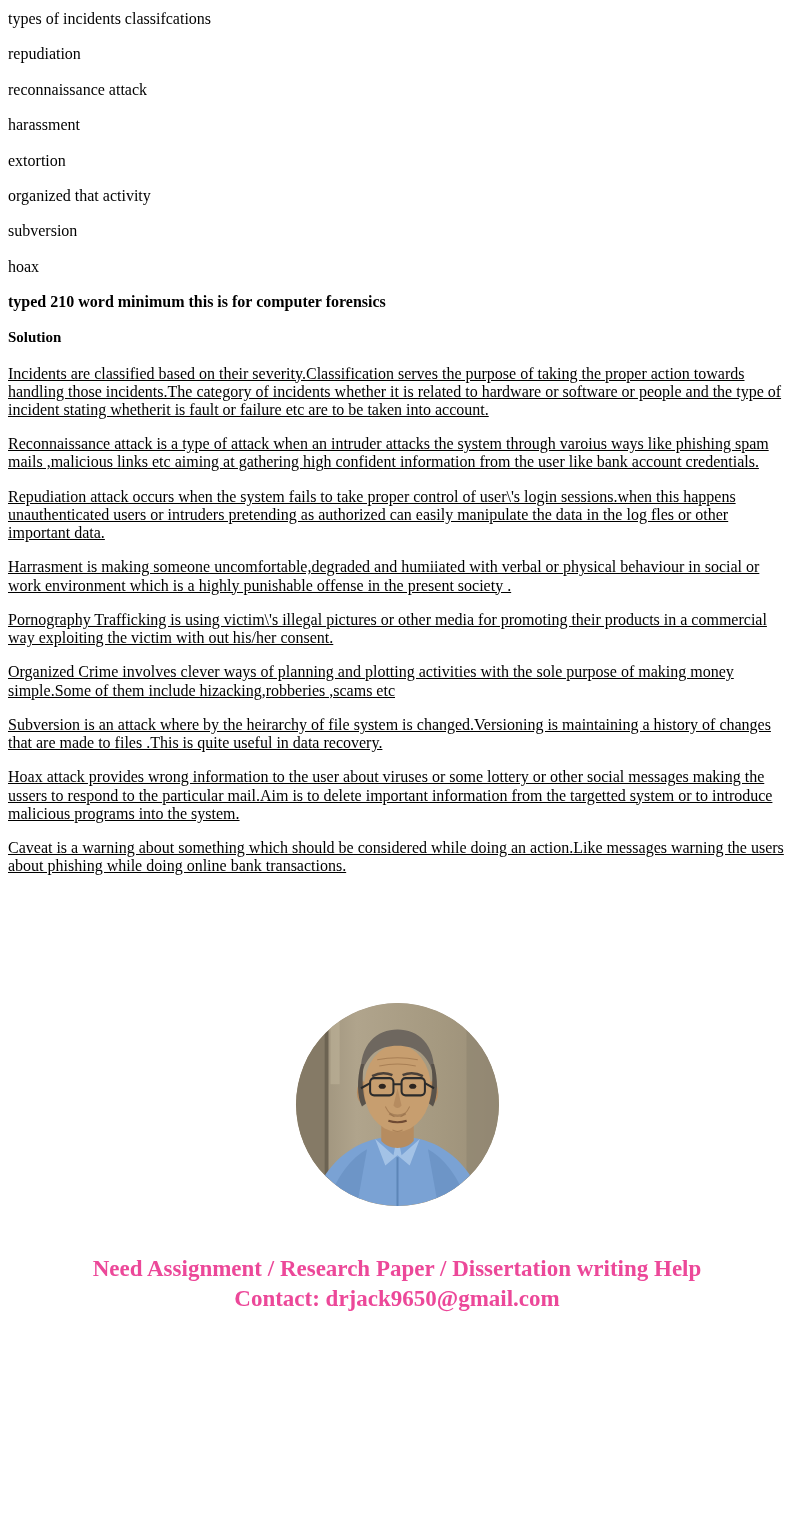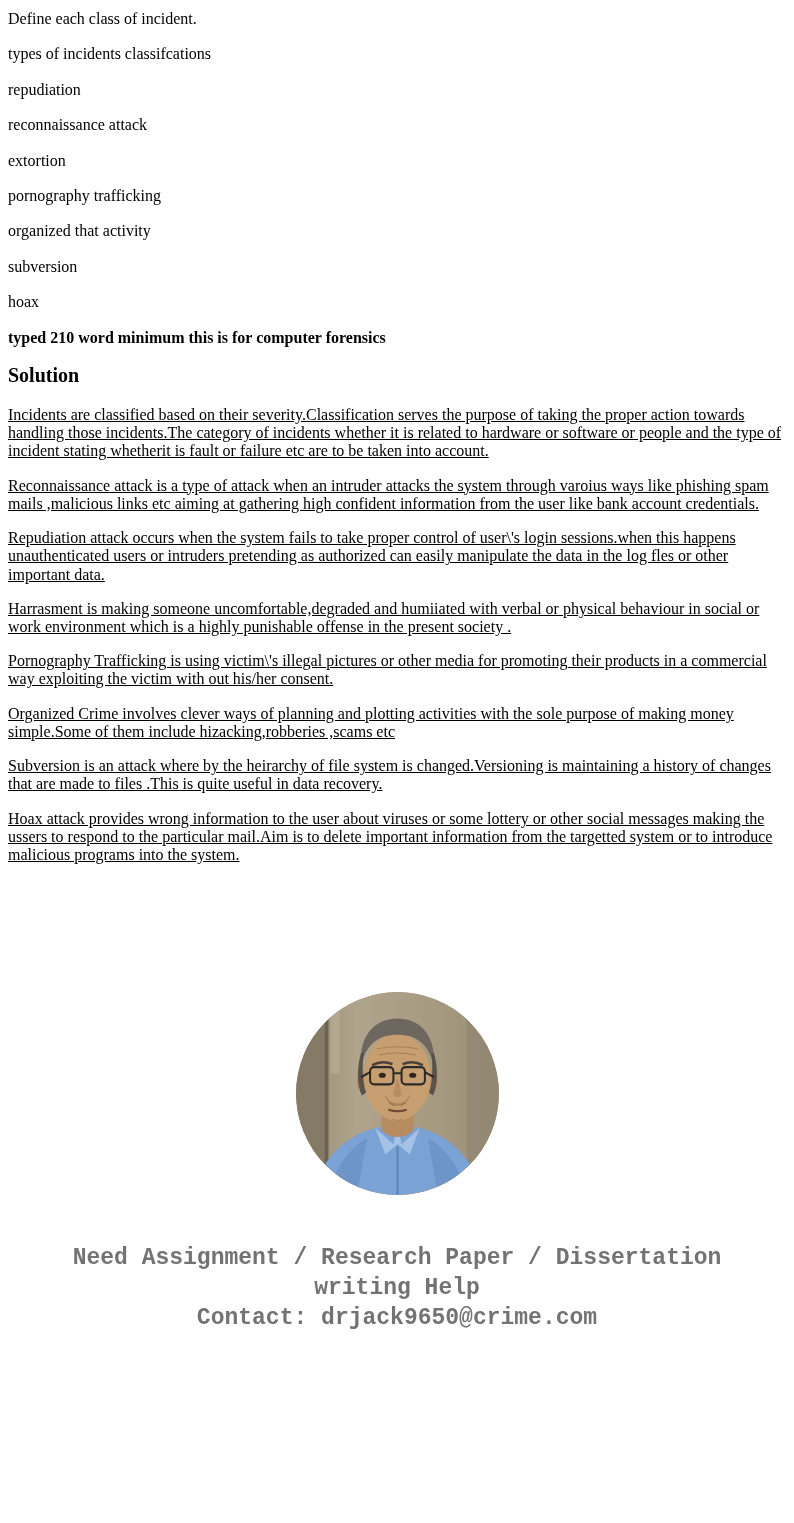--- a/index.html
+++ b/index.html
@@ -17,21 +17,21 @@
     box-sizing: border-box;
     padding: 2px 8px 28px 8px;
   }
   .q p {
     margin: 17px 0;
     line-height: 1.15;
   }
   .q p:first-child { margin-top: 8px; }
   .q p.bold-note { font-weight: bold; }
   h2.solution-heading {
-    font-size: 20px;
+    font-size: 15px;
     font-weight: bold;
     margin: 12px 0 19px 0;
     font-family: "Liberation Serif", serif;
   }
   .a p {
     margin: 16px 0;
     line-height: 1.14;
     text-decoration: underline;
   }
   .avatar-wrap {
@@ -43,60 +43,60 @@
     width: 203px;
     height: 203px;
     border-radius: 50%;
     overflow: hidden;
     background: #a79b86;
   }
   .avatar svg { display: block; }
   .footer {
     margin-top: 48px;
     text-align: center;
-    font-family: Liberation Mono, monospace;
+    font-family: Liberation Serif, serif;
     font-weight: bold;
     font-size: 23px;
     line-height: 30px;
-    color: #737373;
+    color: #ec4899;
   }
   .footer .footer-line {
     max-width: 744px;
     margin: 0 auto;
   }
 </style>
 </head>
 <body>
 
 <div class="page">
 
   <section class="q">
-    <p>Define each class of incident.</p>
     <p>types of incidents classifcations</p>
     <p>repudiation</p>
     <p>reconnaissance attack</p>
+    <p>harassment</p>
     <p>extortion</p>
-    <p>pornography trafficking</p>
     <p>organized that activity</p>
     <p>subversion</p>
     <p>hoax</p>
     <p class="bold-note">typed 210 word minimum this is for computer forensics</p>
   </section>
 
   <h2 class="solution-heading">Solution</h2>
 
   <section class="a">
     <p>Incidents are classified based on their severity.Classification serves the purpose of taking the proper action towards handling those incidents.The category of incidents whether it is related to hardware or software or people and the type of incident stating whetherit is fault or failure etc are to be taken into account.</p>
     <p>Reconnaissance attack is a type of attack when an intruder attacks the system through varoius ways like phishing spam mails ,malicious links etc aiming at gathering high confident information from the user like bank account credentials.</p>
     <p>Repudiation attack occurs when the system fails to take proper control of user\'s login sessions.when this happens unauthenticated users or intruders pretending as authorized can easily manipulate the data in the log fles or other important data.</p>
     <p>Harrasment is making someone uncomfortable,degraded and humiiated with verbal or physical behaviour in social or work environment which is a highly punishable offense in the present society .</p>
     <p>Pornography Trafficking is using victim\'s illegal pictures or other media for promoting their products in a commercial way exploiting the victim with out his/her consent.</p>
     <p>Organized Crime involves clever ways of planning and plotting activities with the sole purpose of making money simple.Some of them include hizacking,robberies ,scams etc</p>
     <p>Subversion is an attack where by the heirarchy of file system is changed.Versioning is maintaining a history of changes that are made to files .This is quite useful in data recovery.</p>
     <p>Hoax attack provides wrong information to the user about viruses or some lottery or other social messages making the ussers to respond to the particular mail.Aim is to delete important information from the targetted system or to introduce malicious programs into the system.</p>
+    <p>Caveat is a warning about something which should be considered while doing an action.Like messages warning the users about phishing while doing online bank transactions.</p>
   </section>
 
   <div class="avatar-wrap">
     <div class="avatar">
       <svg viewBox="0 0 200 200" width="203" height="203" role="img" aria-label="portrait">
         <defs>
           <clipPath id="circ">
               <circle cx="100" cy="100" r="100"></circle>
             </clipPath>
           <linearGradient id="wall" x1="0" y1="0" x2="1" y2="0">
@@ -156,16 +156,16 @@
           <path d="M91,116 Q100,119 109,116" stroke="#6e4a33" stroke-width="2" fill="none"></path>
 
           <path d="M95,125 Q100,128 105,125" stroke="#a87f55" stroke-width="1" fill="none"></path>
         </g>
       </svg>
     </div>
   </div>
 
   <div class="footer">
     <div class="footer-line">Need Assignment / Research Paper / Dissertation writing Help</div>
-    <div class="footer-line">Contact: drjack9650@crime.com</div>
+    <div class="footer-line">Contact: drjack9650@gmail.com</div>
   </div>
 
 </div>
 
 </body></html>

